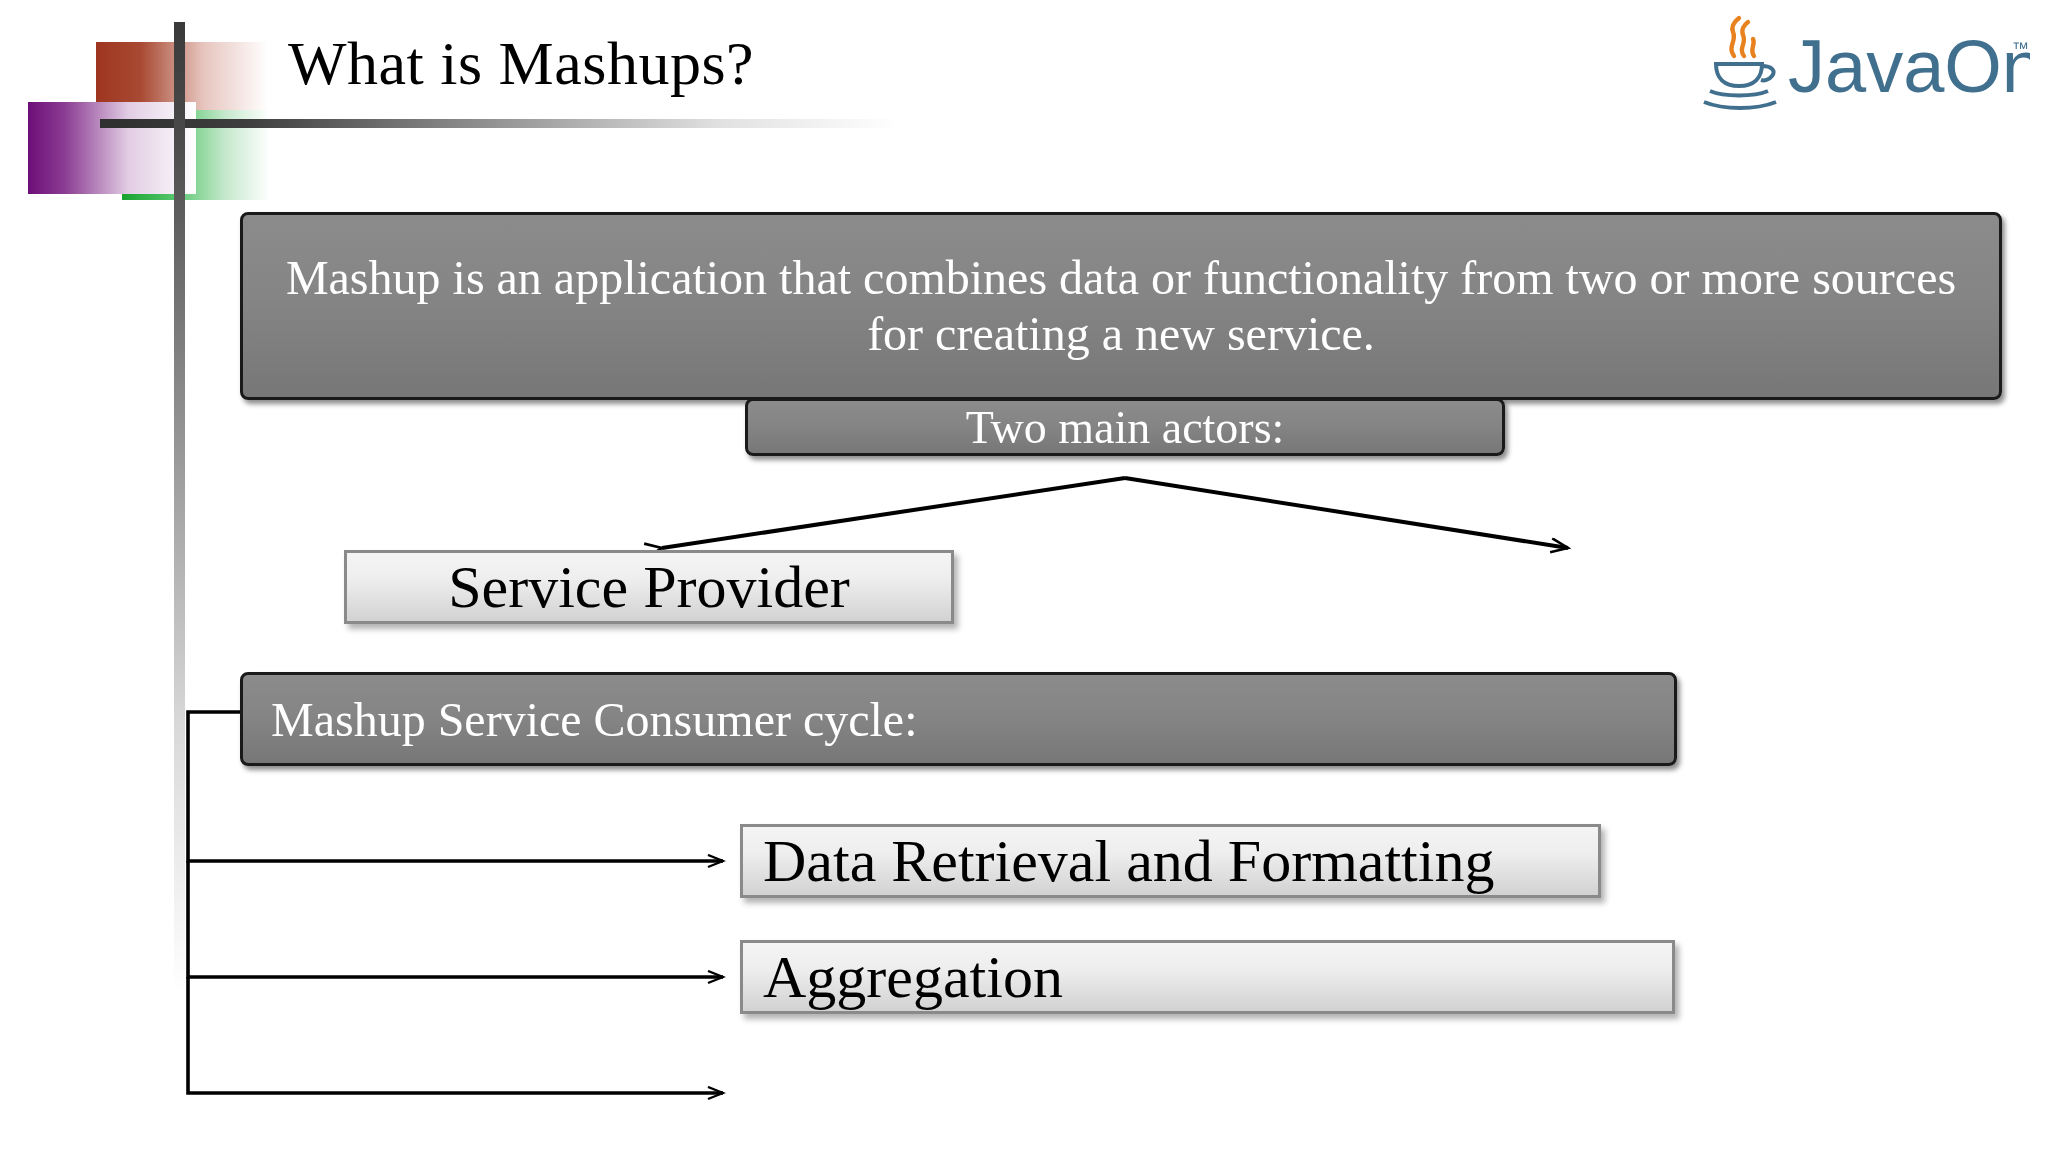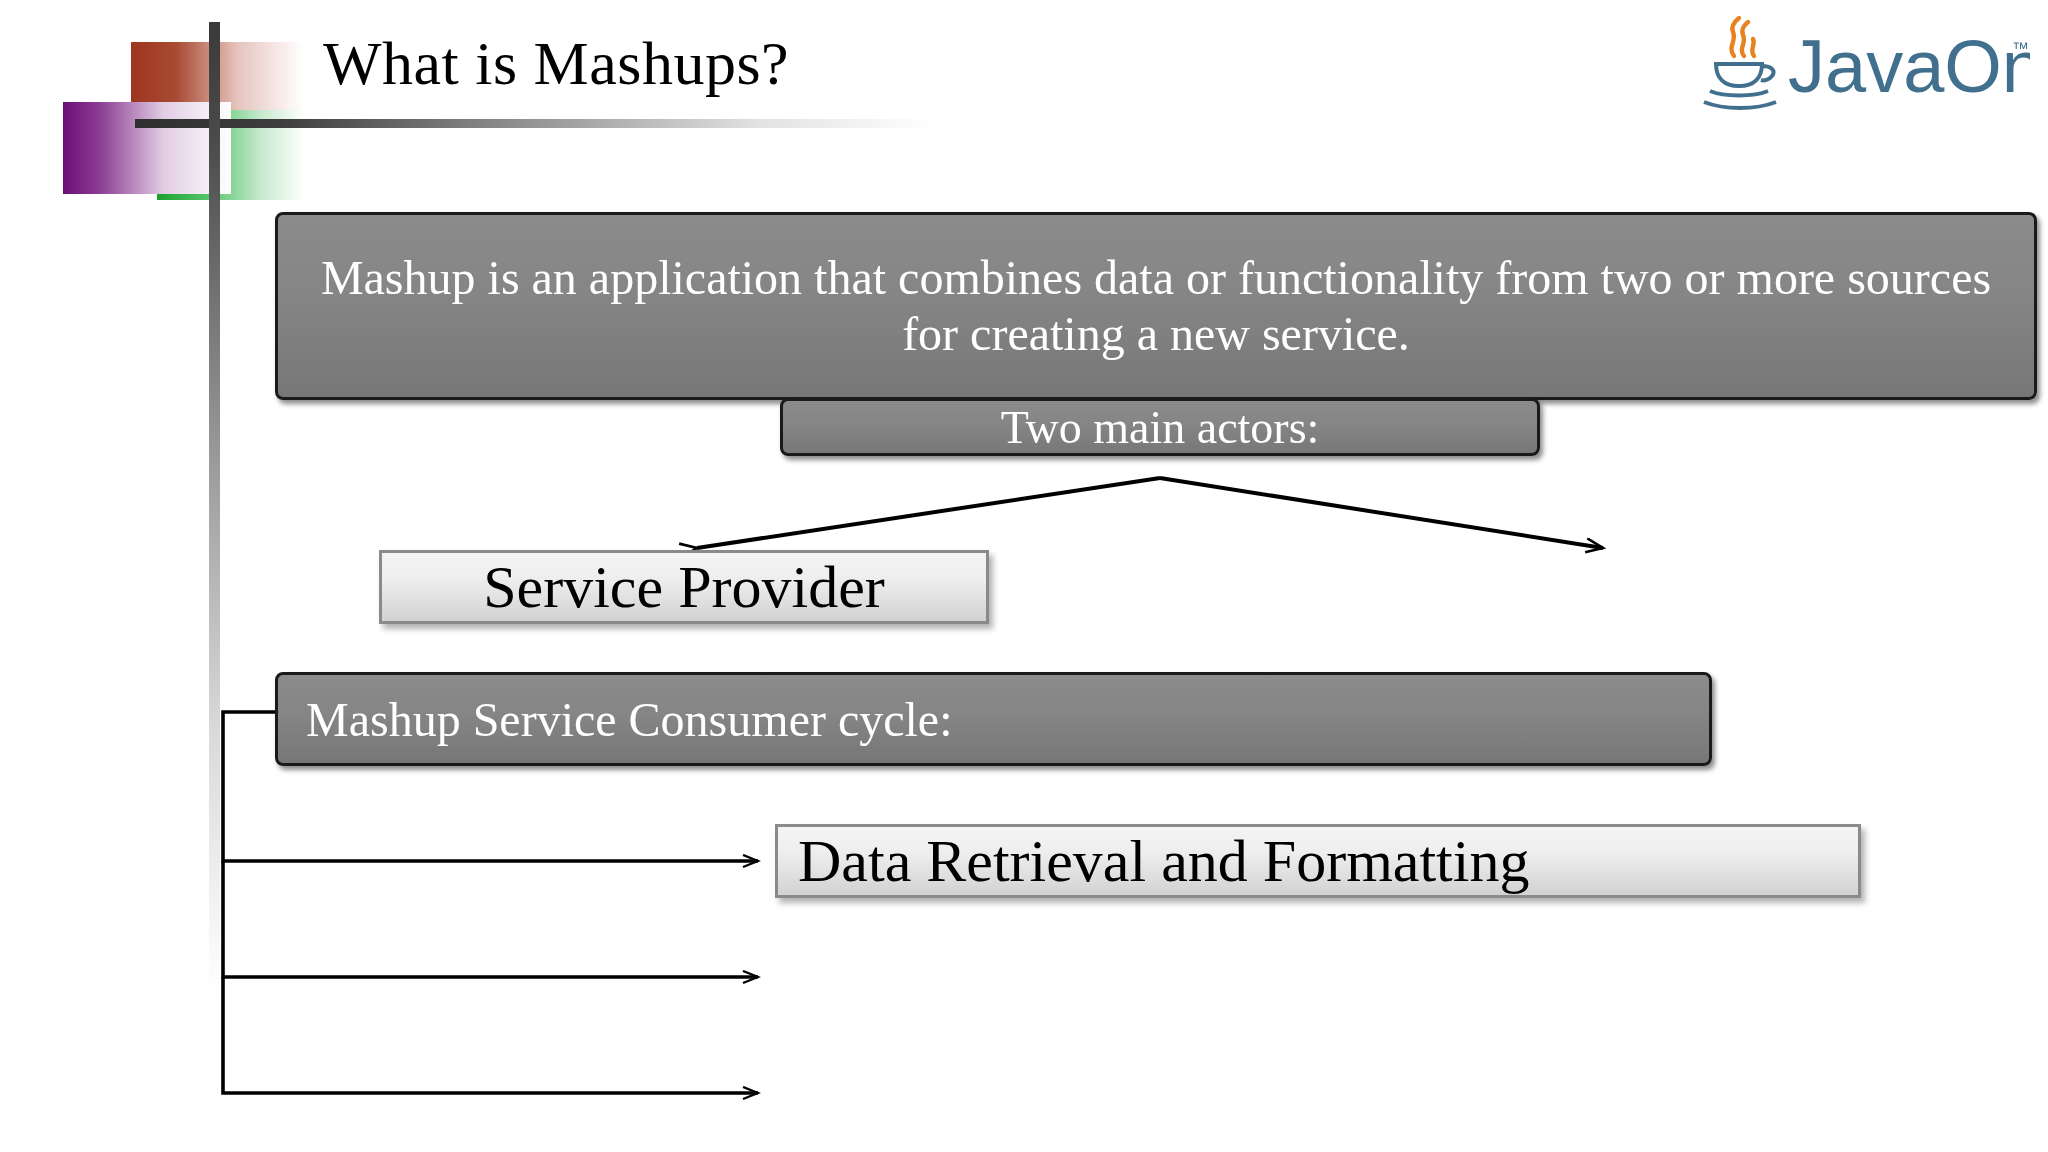--- a/index.html
+++ b/index.html
@@ -3,21 +3,21 @@
 <meta charset="utf-8">
 <style>
   html,body{margin:0;padding:0;}
   body{
     width:2048px;height:1152px;
     background:#ffffff;
     font-family:"Liberation Serif", serif;
     overflow:hidden;
     position:relative;
   }
-  #slide{position:absolute;inset:0;background:#fff;margin-left:35px;}
+  #slide{position:absolute;inset:0;background:#fff;}
 
   
   .orn{position:absolute;}
   .orn-red{
     left:96px;top:42px;width:172px;height:108px;
     background:linear-gradient(to right,#9e3520 0%,#a84a33 26%,#e6c4bd 62%,#ffffff 100%);
   }
   .orn-green{
     left:122px;top:110px;width:148px;height:90px;
     background:linear-gradient(to right,#18a22e 0%,#53c46a 34%,#c6e9cd 70%,#ffffff 100%);
@@ -75,21 +75,21 @@
     position:absolute;box-sizing:border-box;
     background:linear-gradient(to bottom,#f4f4f4 0%,#eeeeee 38%,#dcdcdc 78%,#d2d2d2 100%);
     border:3px solid #8a8a8a;
     box-shadow:4px 5px 6px rgba(0,0,0,.30);
     color:#000;
     display:flex;align-items:center;
     font-size:60px;
   }
   #box-provider{left:344px;top:550px;width:610px;height:74px;justify-content:center;}
   #box-consumer{left:1232px;top:550px;width:610px;height:74px;justify-content:center;}
-  #box-retrieval{left:740px;top:824px;width:1086px;height:74px;justify-content:flex-start;padding-left:20px;}
+  #box-retrieval{left:740px;top:824px;width:861px;height:74px;justify-content:flex-start;padding-left:20px;}
   #box-aggregation{left:740px;top:940px;width:935px;height:74px;justify-content:flex-start;padding-left:20px;}
   #box-visualization{left:740px;top:1056px;width:935px;height:74px;justify-content:flex-start;padding-left:20px;}
 
   
   #connectors{position:absolute;left:0;top:0;width:2048px;height:1152px;pointer-events:none;}
 </style>
 </head>
 <body>
 
 <div id="slide">
@@ -146,14 +146,15 @@
 
   <div class="dark-box" id="box-definition">Mashup is an application that combines data or functionality from two or more sources for creating a new service.</div>
 
   <div class="dark-box" id="box-actors">Two main actors:</div>
 
   <div class="dark-box" id="box-cycle">Mashup Service Consumer cycle:</div>
 
   <div class="light-box" id="box-provider">Service Provider</div>
 
   <div class="light-box" id="box-retrieval">Data Retrieval and Formatting</div>
+  <div class="light-box" id="box-aggregation">Aggregation</div>
 
 </div>
 
 </body></html>

